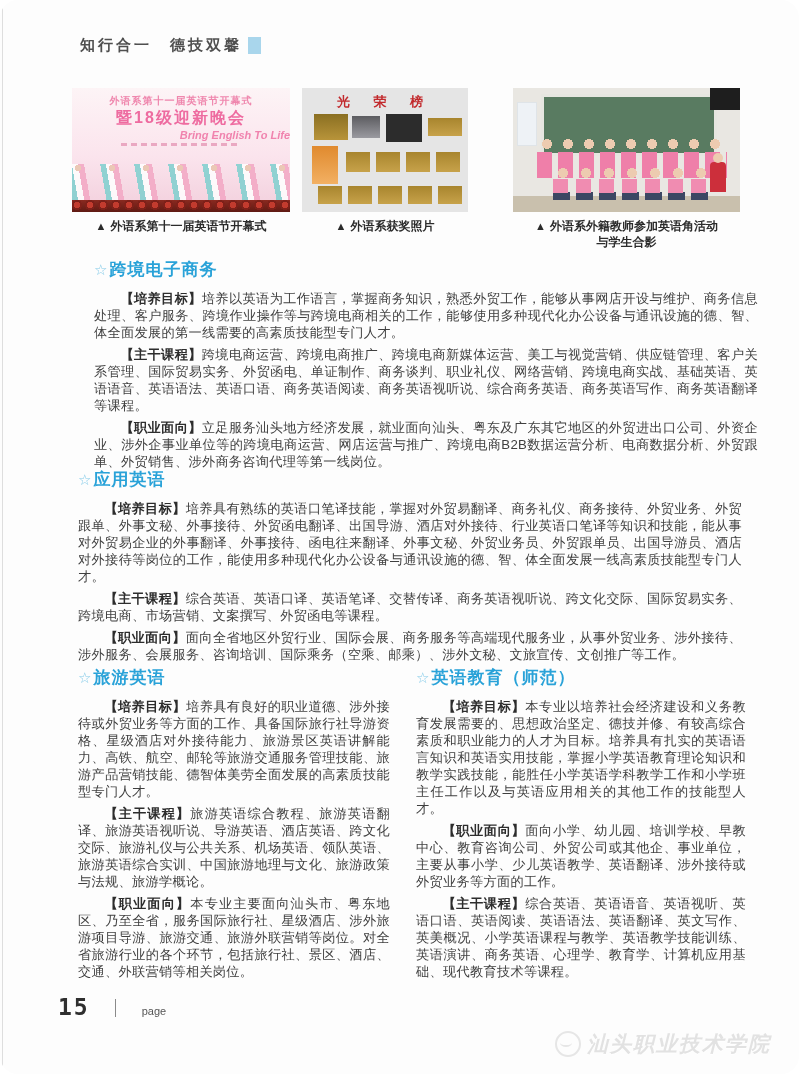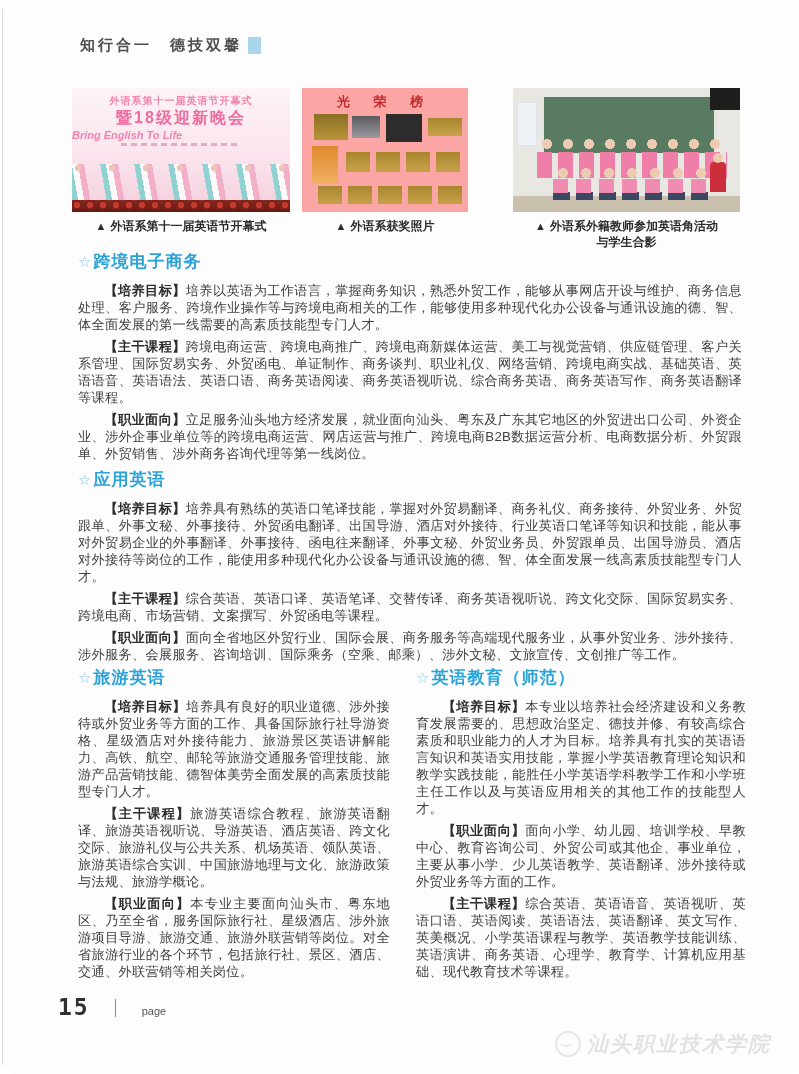--- a/index.html
+++ b/index.html
@@ -8,26 +8,26 @@
   .edge-line{position:absolute;left:2px;top:0;width:1px;height:100%;background:#dedede;}
 
   
   .motto{position:absolute;left:80px;top:36px;font-size:15px;font-weight:700;color:#4f4f4f;
          letter-spacing:3px;display:flex;align-items:center;}
   .motto .sq{display:inline-block;width:13px;height:17px;background:#a9d6ec;margin-left:6px;}
 
   
   .photo{position:absolute;top:88px;height:124px;overflow:hidden;}
   .photo1{left:72px;width:218px;background:linear-gradient(180deg,#fdf4f6 0%,#fbe4ed 55%,#f2cfdc 100%);}
-  .photo2{left:302px;width:166px;background:#fca5a5;}
+  .photo2{left:302px;width:166px;background:#e5e5e5;}
   .photo3{left:513px;width:227px;background:#e9e7e2;}
 
   .poster-l1{margin-top:6px;text-align:center;font-size:10px;font-weight:700;color:#ef86ad;letter-spacing:1px;white-space:nowrap;}
   .poster-l2{text-align:center;font-size:16px;font-weight:800;color:#ee6ba0;letter-spacing:2px;}
-  .poster-l3{text-align:left;font-size:11px;font-weight:800;font-style:italic;color:#f083ae;}
+  .poster-l3{text-align:right;font-size:11px;font-weight:800;font-style:italic;color:#f083ae;}
   .poster-sub{margin:2px auto 0;width:120px;height:3px;
       background:repeating-linear-gradient(90deg,#eaa8c2 0 6px,transparent 6px 10px);}
   .dancers{position:absolute;left:0;bottom:12px;width:100%;height:36px;
       background-image:
         radial-gradient(circle 3px at 6px 4px,#e9c4ad 0 3px,transparent 3px),
         repeating-linear-gradient(80deg,#7fd0cf 0 6px,#ffffff 6px 12px,#f3a7c4 12px 18px,transparent 18px 34px);
       background-size:34px 36px;background-repeat:repeat-x;opacity:.85;}
   .flowers{position:absolute;left:0;bottom:0;width:100%;height:12px;
       background:
         radial-gradient(circle 3px at 5px 5px,#c23b2e 0 3px,#7e2019 3px 5px,transparent 5px) 0 0/13px 12px repeat-x,
@@ -71,21 +71,21 @@
   .red-person:before{content:"";position:absolute;left:3px;top:-9px;width:10px;height:10px;border-radius:50%;background:#edcbb0;}
 
   .caption{position:absolute;top:218px;font-size:12px;font-weight:700;color:#2b2b2b;text-align:center;line-height:16px;}
   .cap1{left:72px;width:218px;}
   .cap2{left:302px;width:166px;}
   .cap3{left:505px;width:243px;}
   .caption .tri{font-size:11px;margin-right:4px;}
 
   
   .section{position:absolute;width:664px;left:78px;}
-  .sec1{top:250px;}
+  .sec1{top:258px;margin-left:16px;}
   .sec2{top:468px;}
   .cols{position:absolute;left:78px;top:666px;width:668px;display:flex;}
   .colL{width:312px;margin-right:26px;}
   .colR{width:330px;}
   .sec-title{font-size:17px;font-weight:800;color:#29a2d8;letter-spacing:1px;margin:0 0 9px 0;}
   .sec-title .star{color:#85cbe9;font-weight:400;font-size:15px;margin-right:1px;}
   .para{margin:0 0 5px 0;font-size:13.2px;line-height:17px;letter-spacing:.3px;
         text-align:justify;text-indent:2em;color:#3f3f3f;}
   .plabel{font-weight:800;color:#2d2d2d;}
   .cols .para{line-height:17px;}

